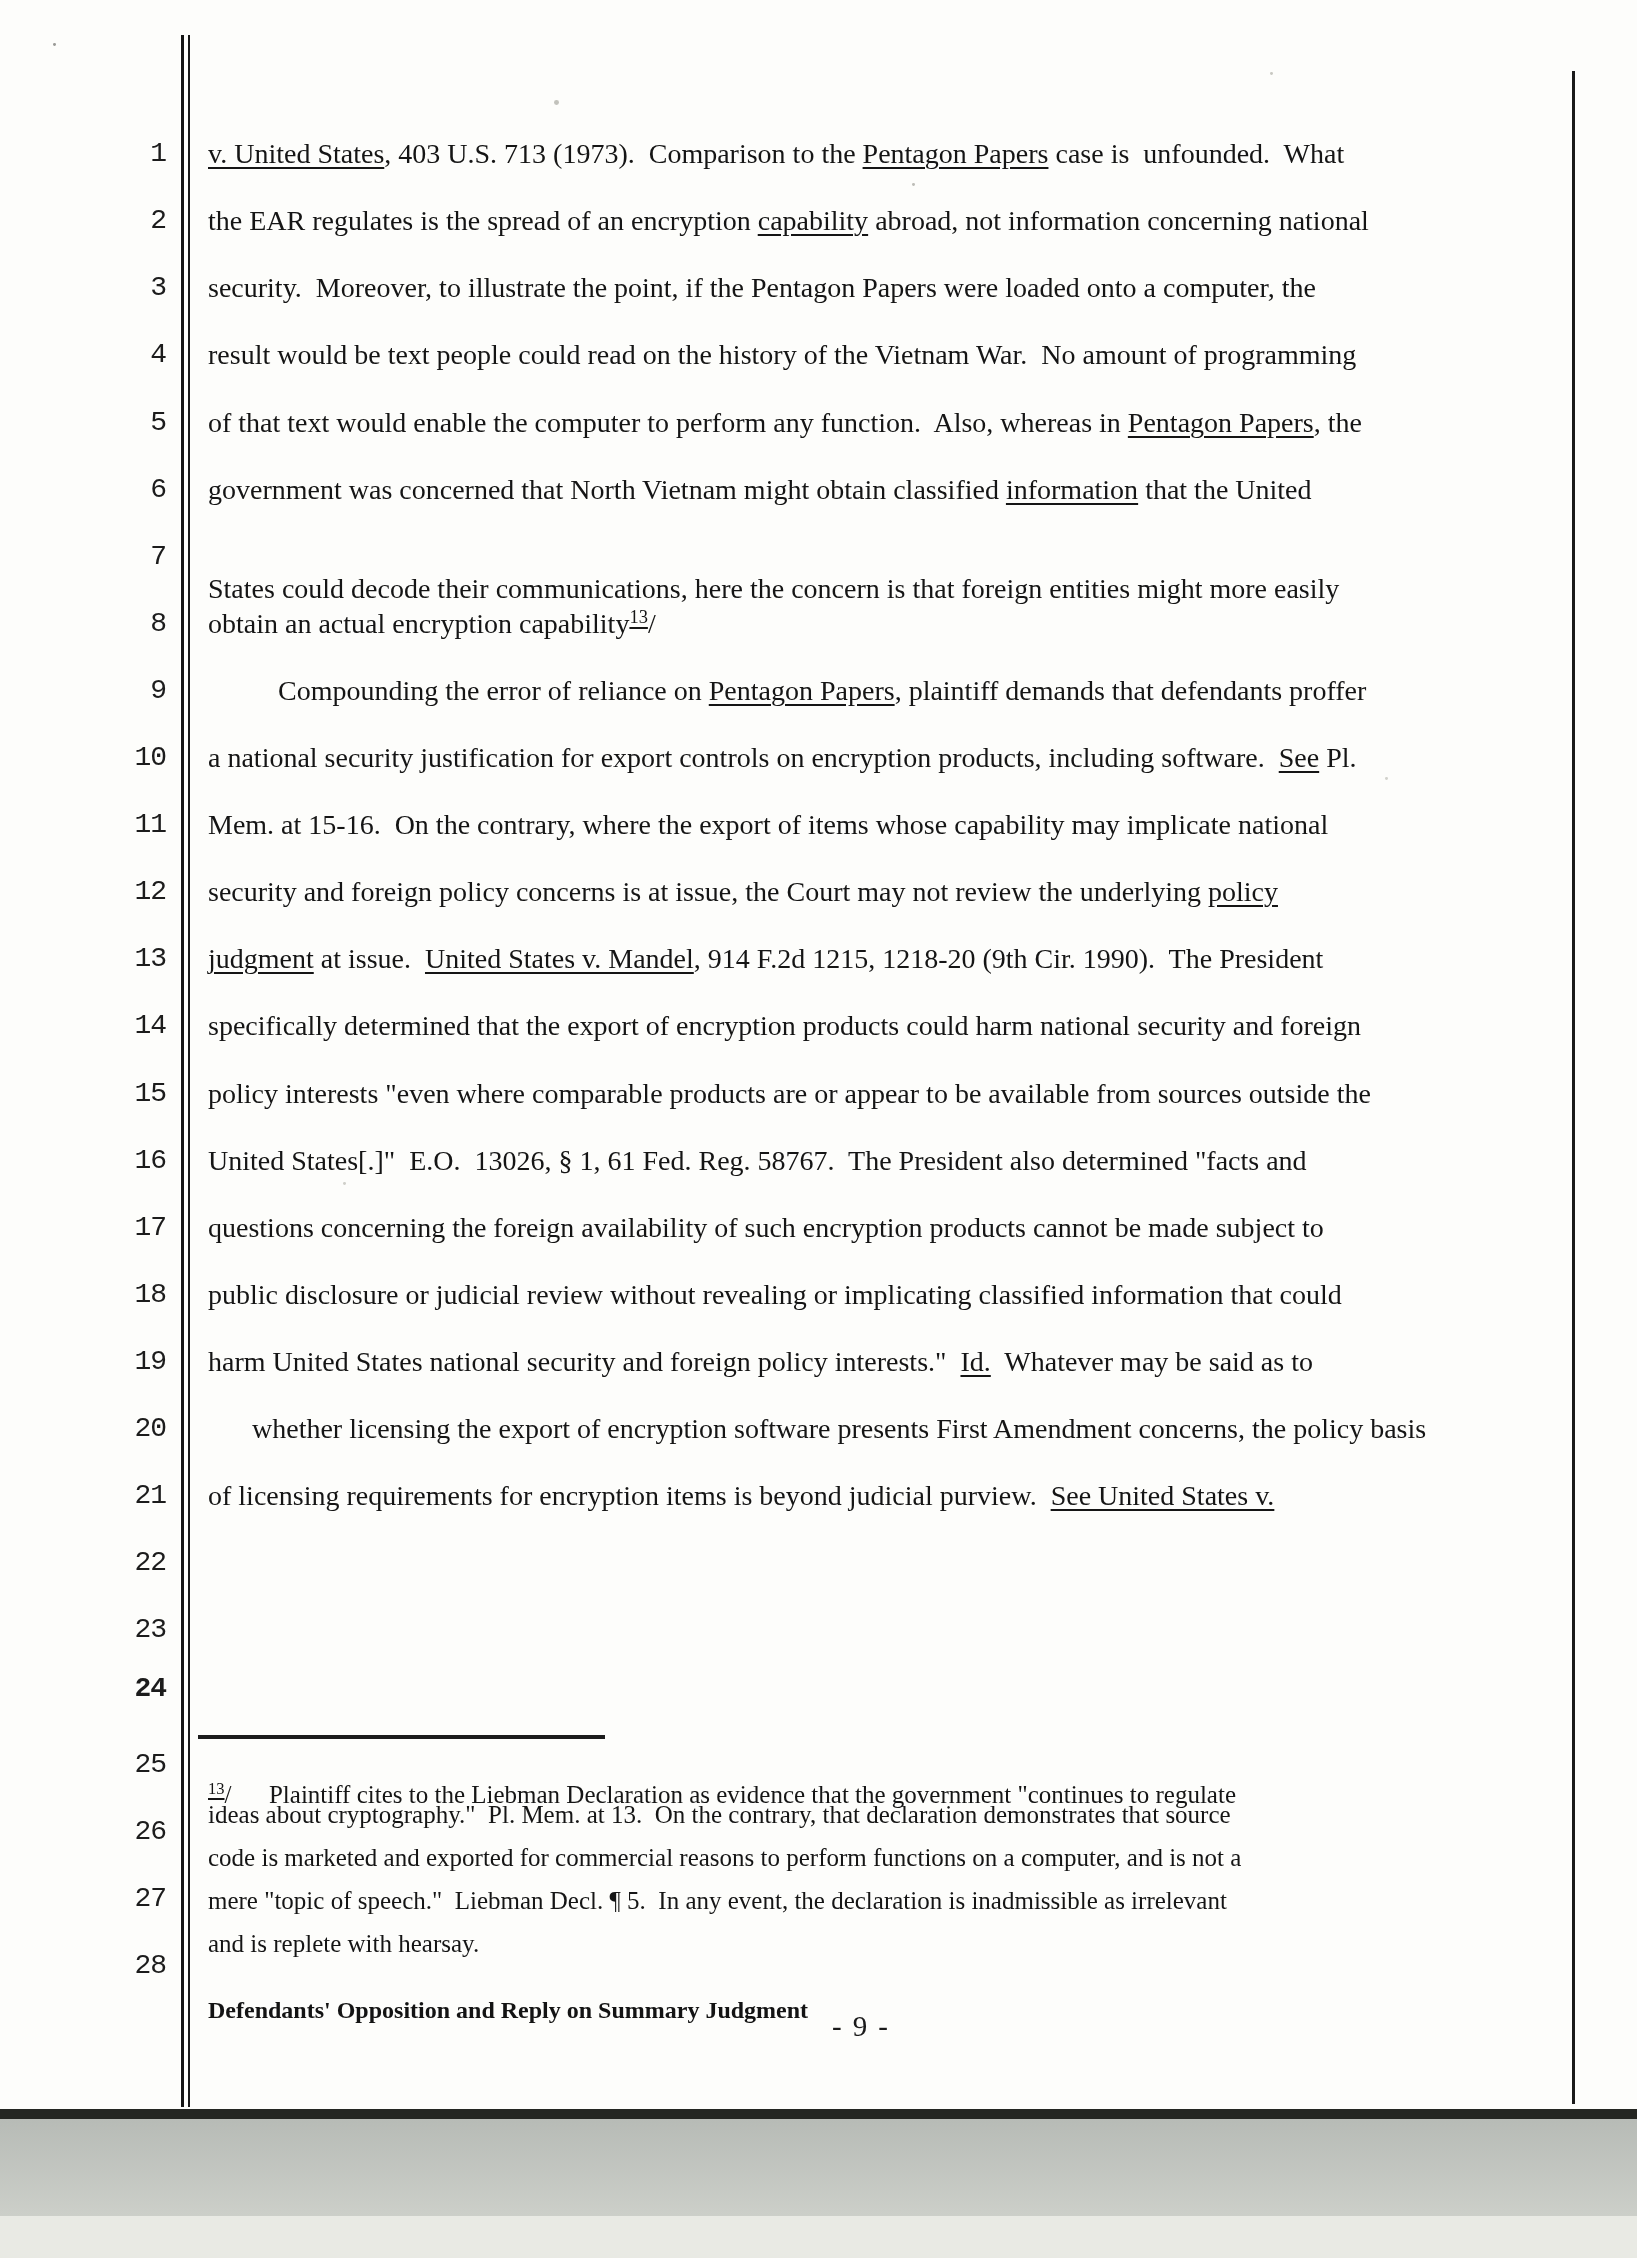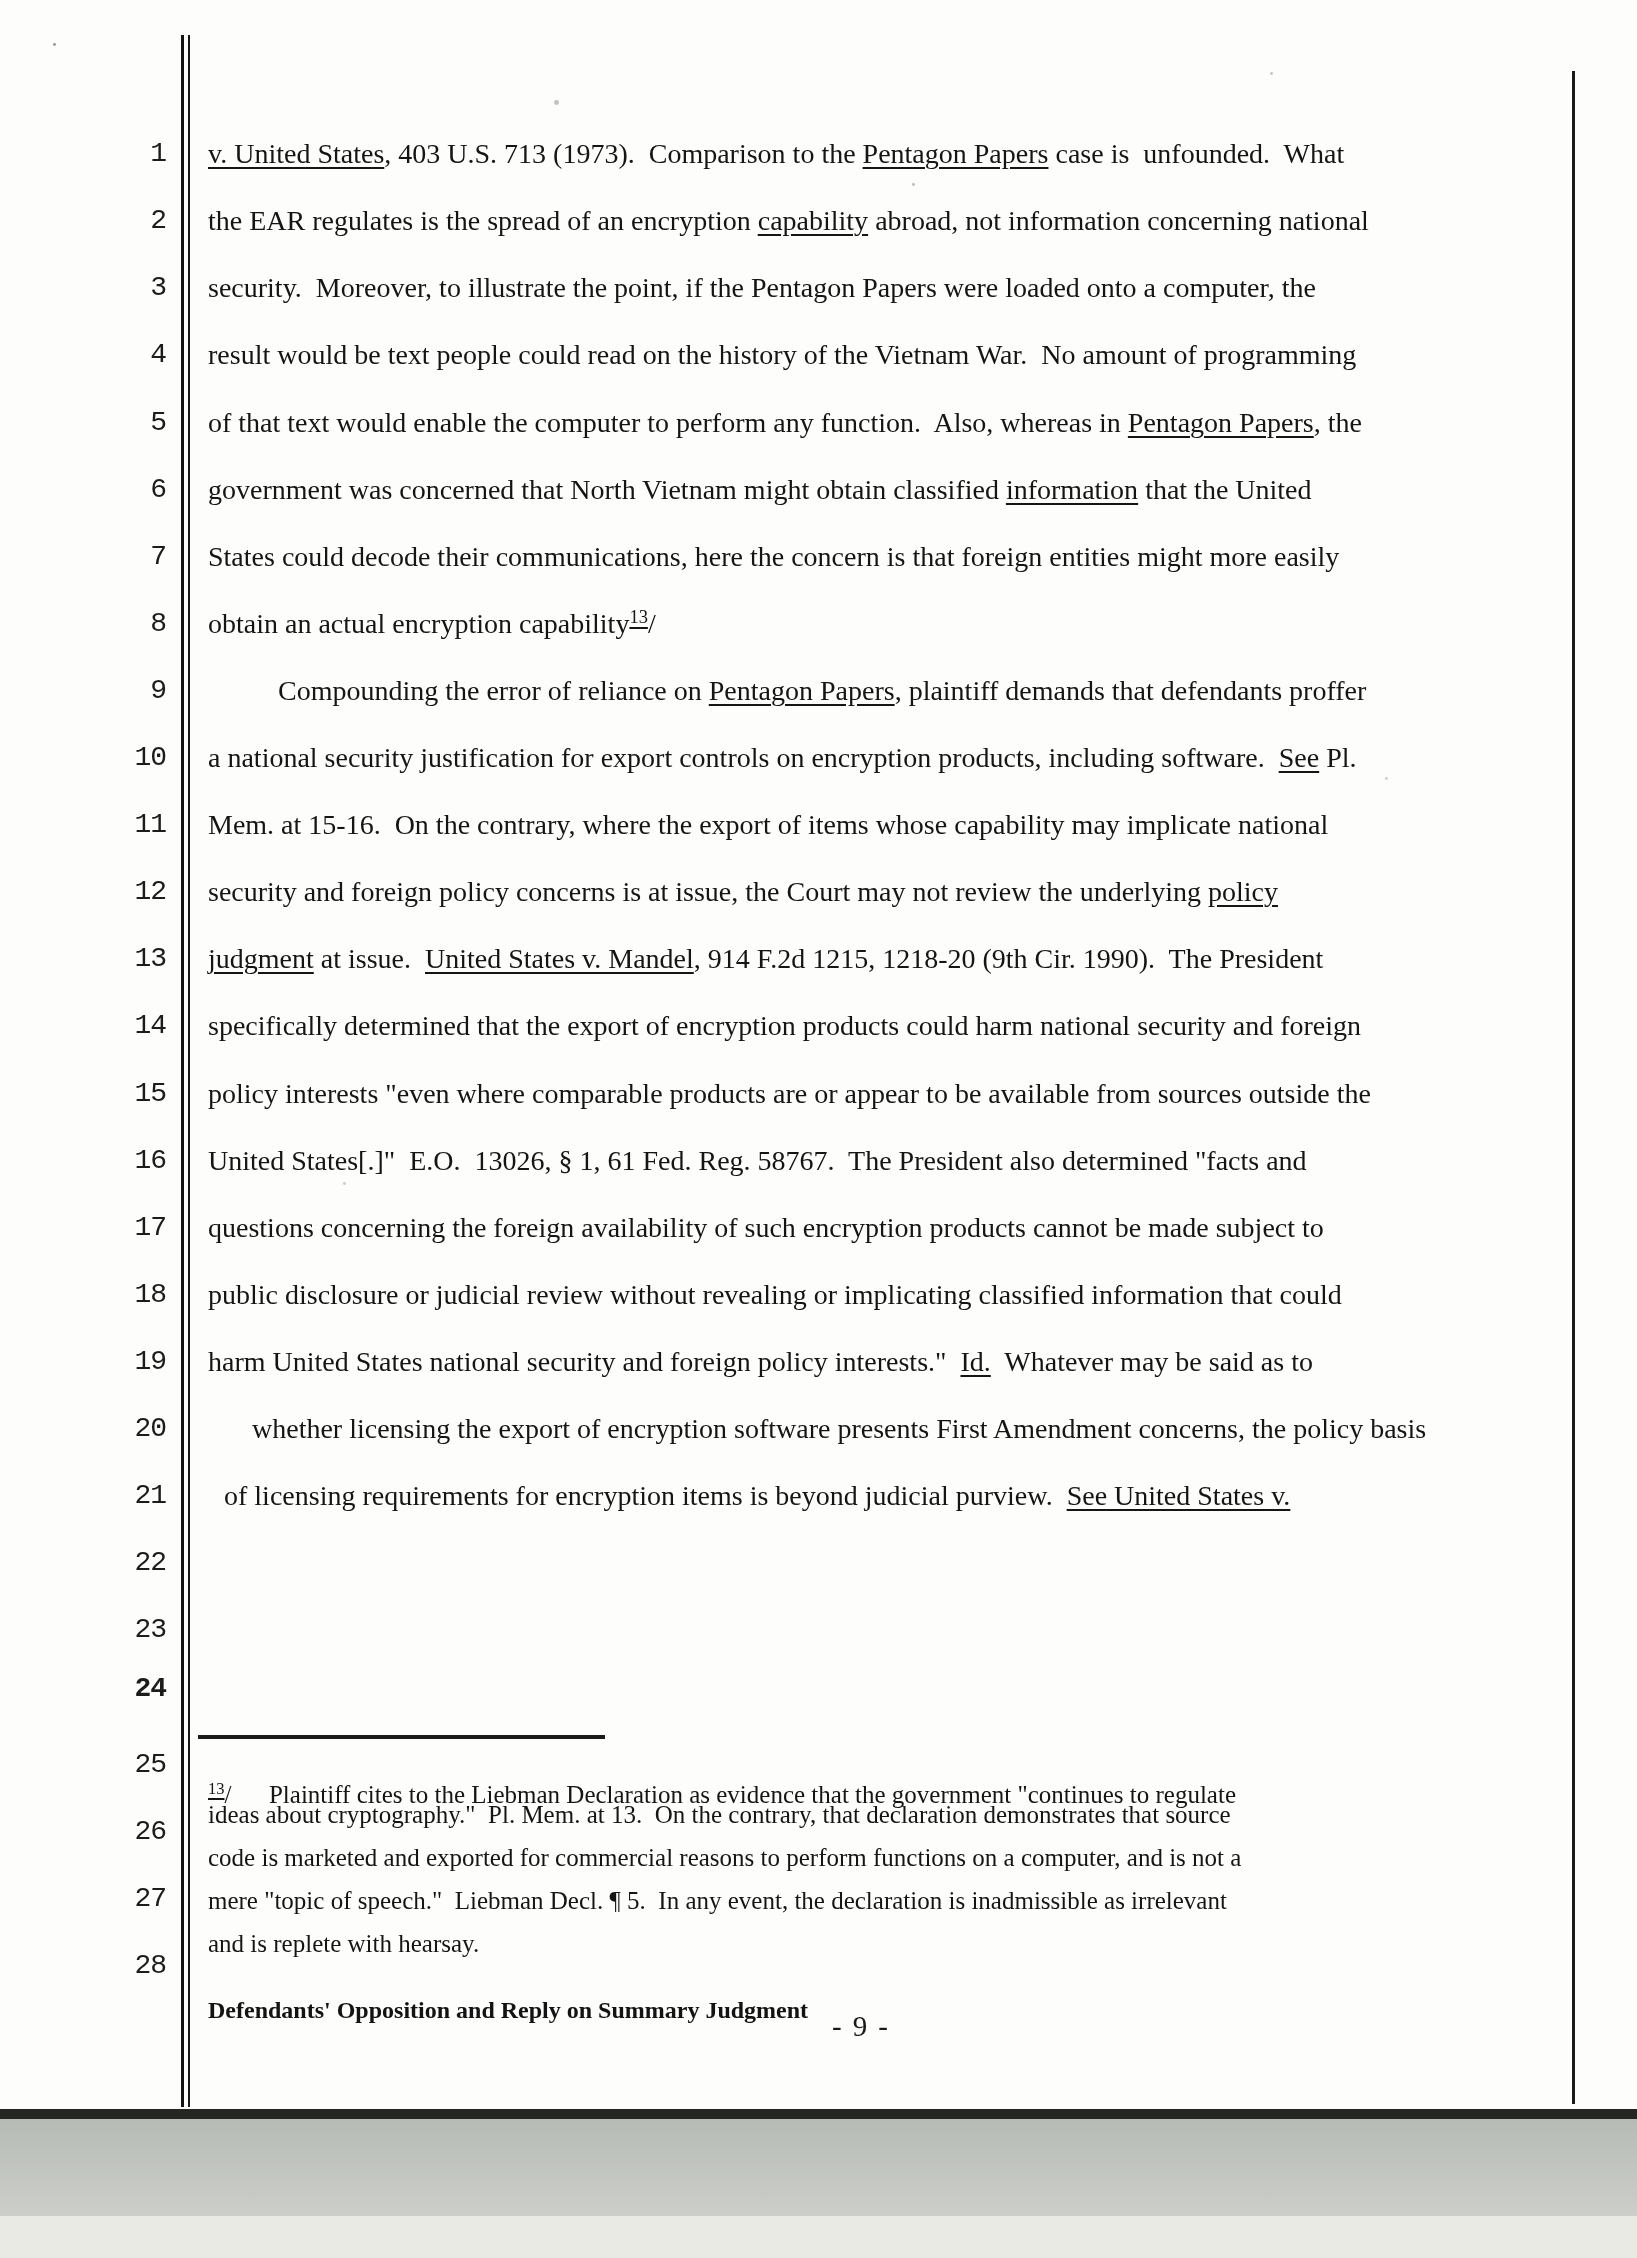--- a/index.html
+++ b/index.html
@@ -108,35 +108,35 @@
       <div class="ln" style="top: 1882px;">27</div>
       <div class="ln" style="top: 1949px;">28</div>
     </div>
   <div>
       <div class="bl" style="top: 137px;"><span class="u">v. United States</span><span>, 403 U.S. 713 (1973).  Comparison to the </span><span class="u">Pentagon Papers</span><span> case is  unfounded.  What</span></div>
       <div class="bl" style="top: 204px;"><span>the EAR regulates is the spread of an encryption </span><span class="u">capability</span><span> abroad, not information concerning national</span></div>
       <div class="bl" style="top: 271px;"><span>security.  Moreover, to illustrate the point, if the Pentagon Papers were loaded onto a computer, the</span></div>
       <div class="bl" style="top: 338px;"><span>result would be text people could read on the history of the Vietnam War.  No amount of programming</span></div>
       <div class="bl" style="top: 406px;"><span>of that text would enable the computer to perform any function.  Also, whereas in </span><span class="u">Pentagon Papers</span><span>, the</span></div>
       <div class="bl" style="top: 473px;"><span>government was concerned that North Vietnam might obtain classified </span><span class="u">information</span><span> that the United</span></div>
-      <div class="bl" style="top: 540px; font-family: Liberation Serif, serif;"><span>States could decode their communications, here the concern is that foreign entities might more easily</span></div>
+      <div class="bl" style="top: 572px; font-family: Liberation Serif, serif;"><span>States could decode their communications, here the concern is that foreign entities might more easily</span></div>
       <div class="bl" style="top: 607px;"><span>obtain an actual encryption capability</span><span class="u sup">13</span><span>/</span></div>
       <div class="bl ind" style="top: 674px;"><span>Compounding the error of reliance on </span><span class="u">Pentagon Papers</span><span>, plaintiff demands that defendants proffer</span></div>
       <div class="bl" style="top: 741px;"><span>a national security justification for export controls on encryption products, including software.  </span><span class="u">See</span><span> Pl.</span></div>
       <div class="bl" style="top: 808px;"><span>Mem. at 15-16.  On the contrary, where the export of items whose capability may implicate national</span></div>
       <div class="bl" style="top: 875px;"><span>security and foreign policy concerns is at issue, the Court may not review the underlying </span><span class="u">policy</span></div>
       <div class="bl" style="top: 942px;"><span class="u">judgment</span><span> at issue.  </span><span class="u">United States v. Mandel</span><span>, 914 F.2d 1215, 1218-20 (9th Cir. 1990).  The President</span></div>
       <div class="bl" style="top: 1009px;"><span>specifically determined that the export of encryption products could harm national security and foreign</span></div>
       <div class="bl" style="top: 1077px;"><span>policy interests "even where comparable products are or appear to be available from sources outside the</span></div>
       <div class="bl" style="top: 1144px;"><span>United States[.]"  E.O.  13026, § 1, 61 Fed. Reg. 58767.  The President also determined "facts and</span></div>
       <div class="bl" style="top: 1211px;"><span>questions concerning the foreign availability of such encryption products cannot be made subject to</span></div>
       <div class="bl" style="top: 1278px;"><span>public disclosure or judicial review without revealing or implicating classified information that could</span></div>
       <div class="bl" style="top: 1345px;"><span>harm United States national security and foreign policy interests."  </span><span class="u">Id.</span><span>  Whatever may be said as to</span></div>
       <div class="bl" style="top: 1412px; margin-left: 44px;"><span>whether licensing the export of encryption software presents First Amendment concerns, the policy basis</span></div>
-      <div class="bl" style="top: 1479px; margin-left: 16px;"><span>of licensing requirements for encryption items is beyond judicial purview.  </span><span class="u">See United States v.</span></div>
+      <div class="bl" style="top: 1479px;"><span>of licensing requirements for encryption items is beyond judicial purview.  </span><span class="u">See United States v.</span></div>
     </div>
 
   <div class="fn-sep"></div>
   <div>
       <div class="fn" style="top: 1755px; margin-top: 24px;"><span class="u sup">13</span><span>/      Plaintiff cites to the Liebman Declaration as evidence that the government "continues to regulate</span></div>
       <div class="fn" style="top: 1799px;"><span>ideas about cryptography."  Pl. Mem. at 13.  On the contrary, that declaration demonstrates that source</span></div>
       <div class="fn" style="top: 1842px;"><span>code is marketed and exported for commercial reasons to perform functions on a computer, and is not a</span></div>
       <div class="fn" style="top: 1885px;"><span>mere "topic of speech."  Liebman Decl. ¶ 5.  In any event, the declaration is inadmissible as irrelevant</span></div>
       <div class="fn" style="top: 1928px;"><span>and is replete with hearsay.</span></div>
     </div>

